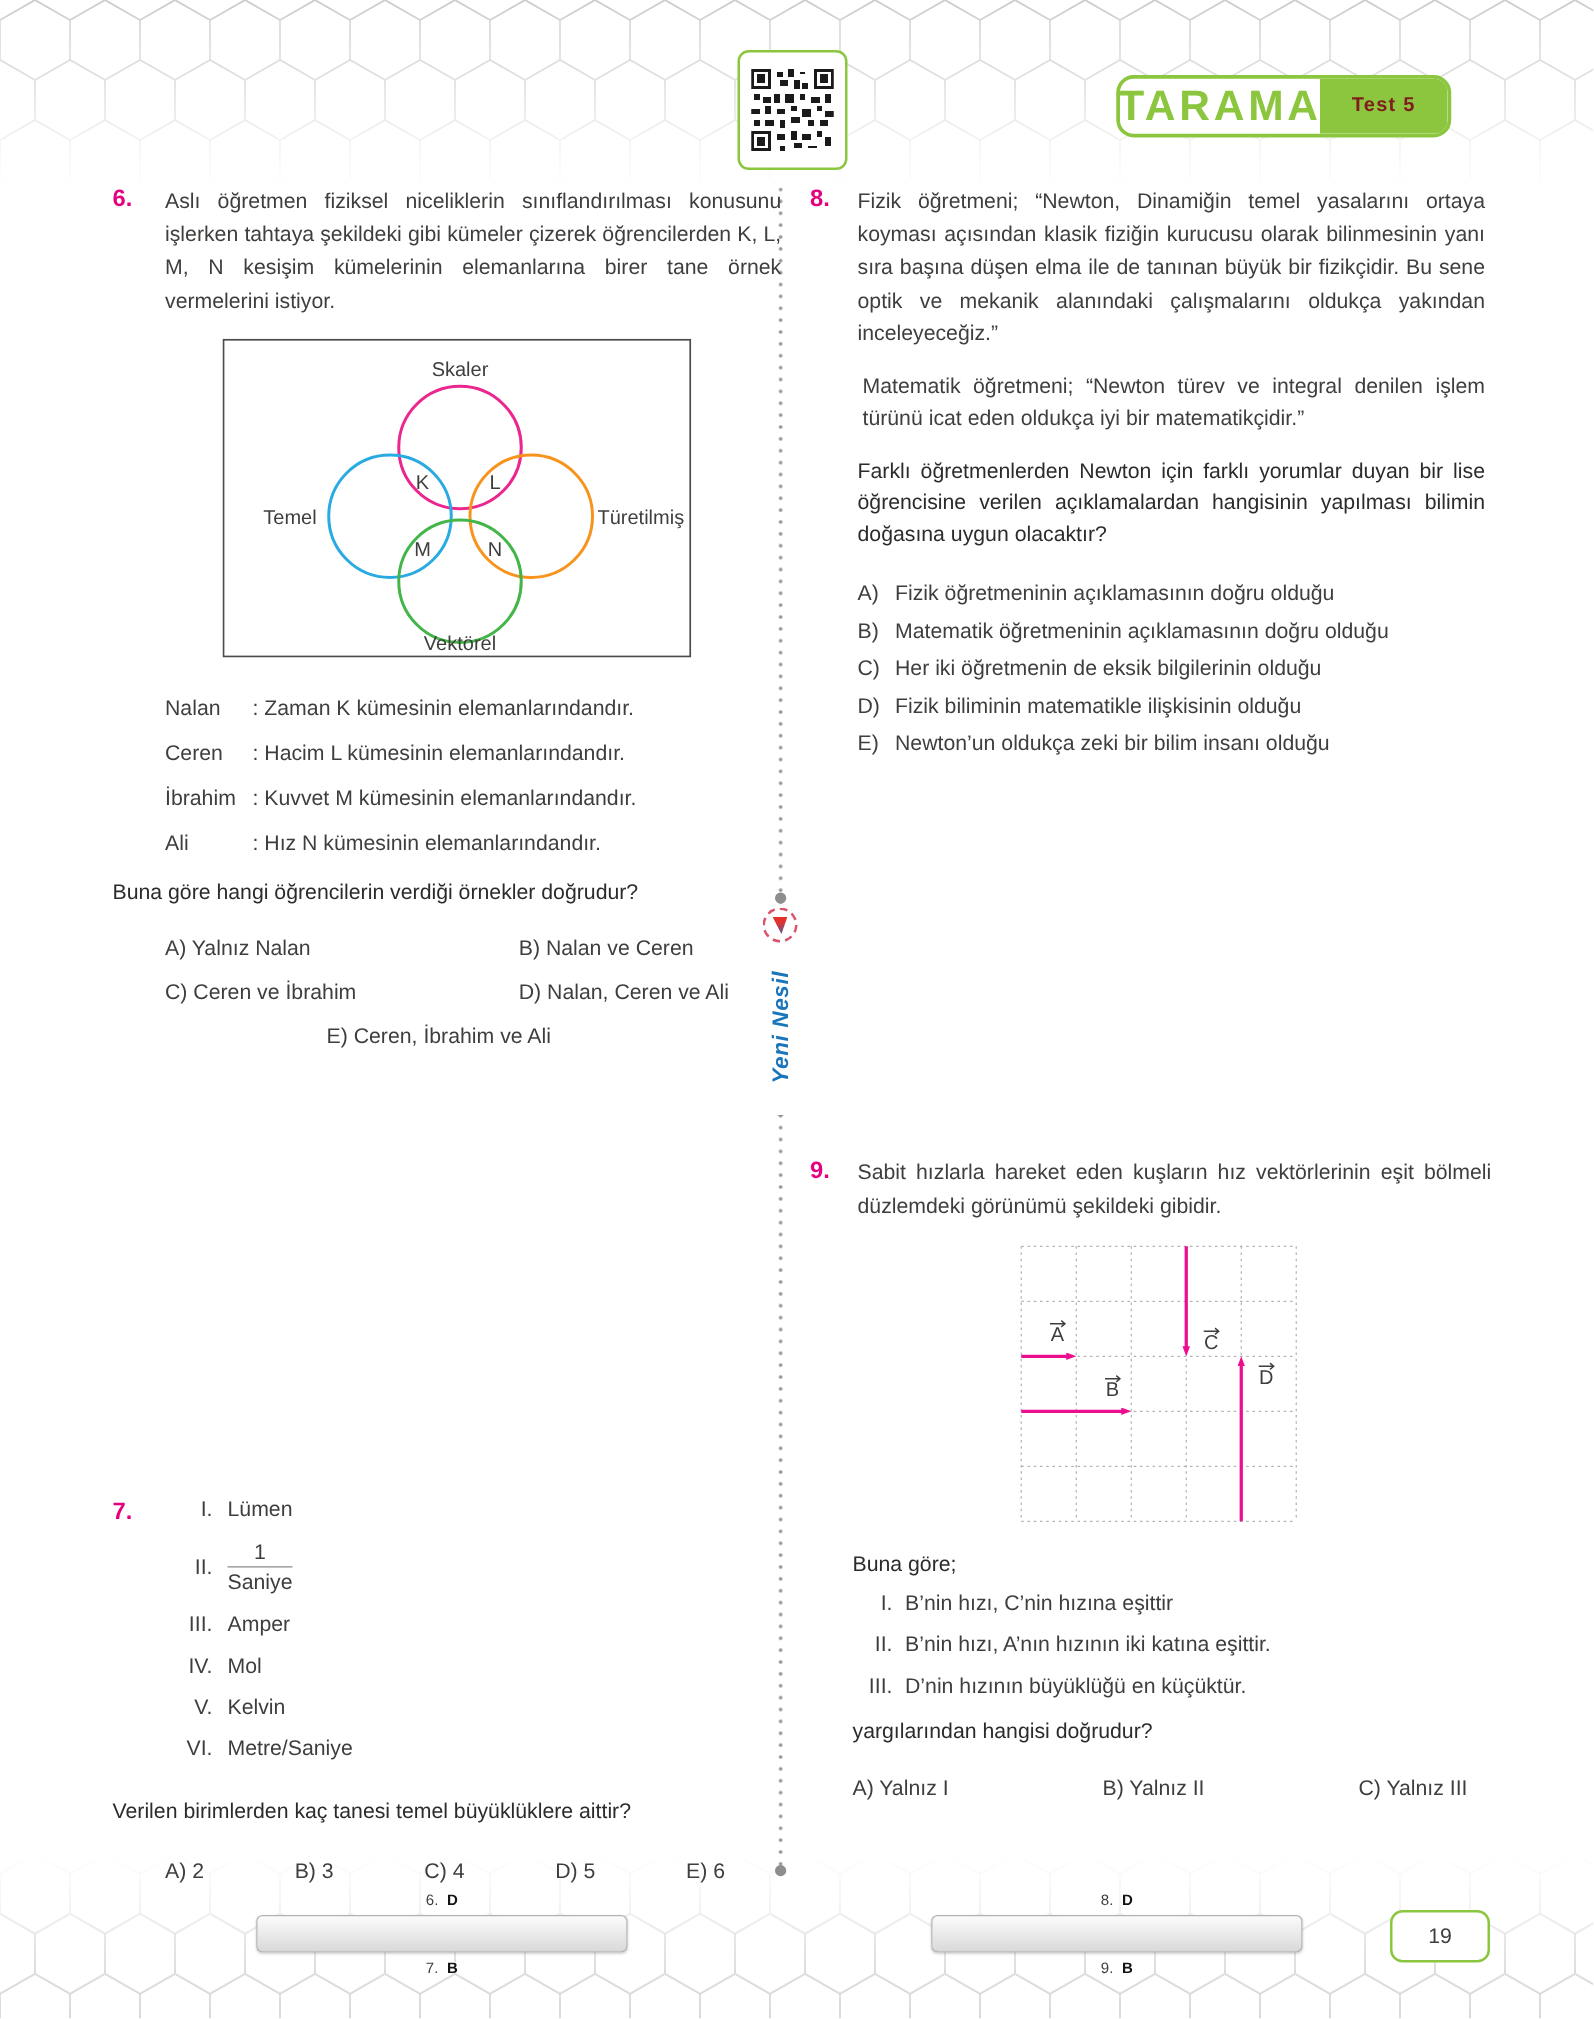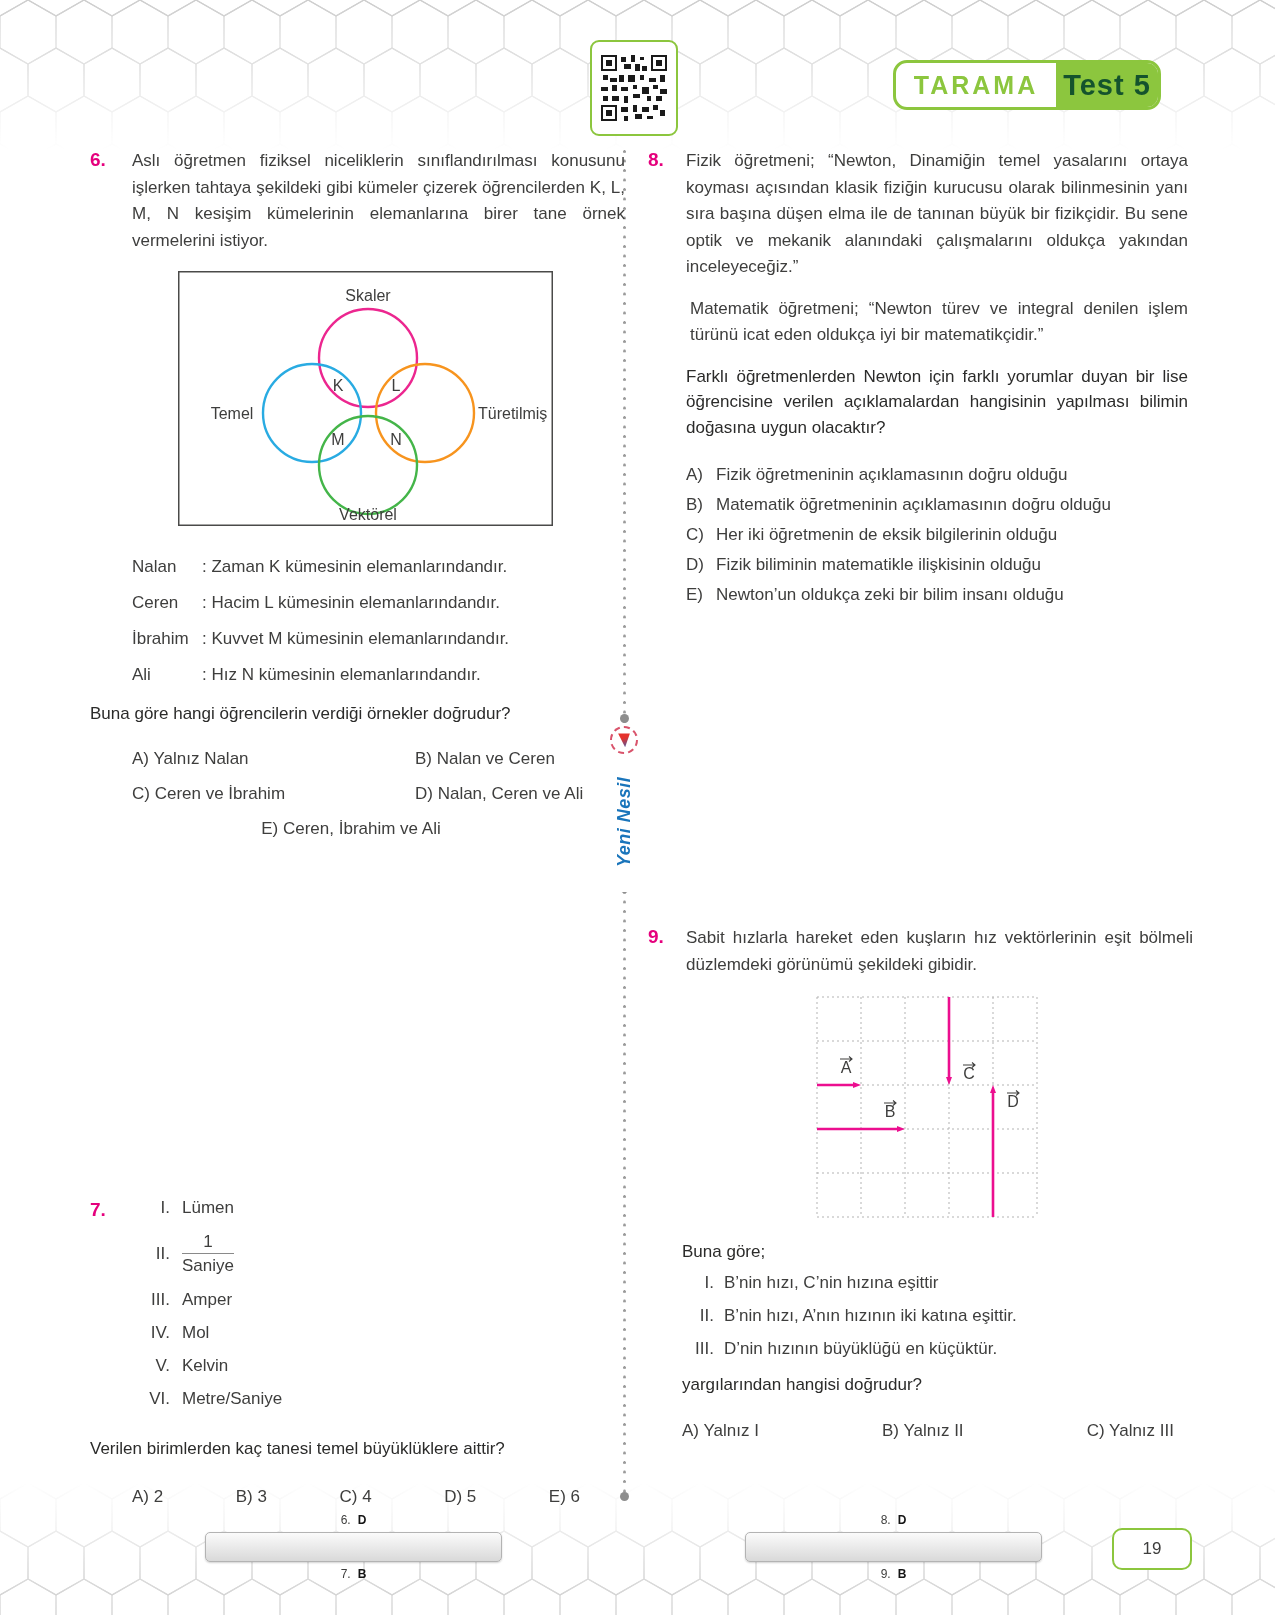--- a/index.html
+++ b/index.html
@@ -15,24 +15,24 @@
     position:absolute; left:590px; top:40px; width:84px; height:92px;
     border:2px solid #8cc63e; border-radius:9px; background:#fff;
     display:flex; align-items:center; justify-content:center;
   }
   .badge {
     position:absolute; left:893px; top:60px; height:44px; display:flex;
     border:3px solid #8cc63e; border-radius:14px; overflow:hidden; background:#fff;
   }
   .badge-left {
     width:160px; display:flex; align-items:center; justify-content:center;
-    color:#8cc63e; font-weight:bold; font-size:25px; letter-spacing:3px;
+    color:#8cc63e; font-weight:bold; font-size:34px; letter-spacing:3px;
   }
   .badge-right {
-    width:102px; background:#8cc63e; color:#14532d; font-weight:bold; font-size:29px;
+    width:102px; background:#8cc63e; color:#7f1d1d; font-weight:bold; font-size:16px;
     display:flex; align-items:center; justify-content:center; letter-spacing:1px;
   }
 
   
   .divider {
     position:absolute; left:623px; top:150px; height:1350px; width:3px;
     background:radial-gradient(circle at 1.5px 1.6px, #9b9b9b 1.15px, rgba(0,0,0,0) 1.7px);
     background-size:3px 9.5px; background-repeat:repeat-y;
   }
   .bigdot { position:absolute; width:9px; height:9px; border-radius:50%; background:#8d8d8d; left:620px; }

